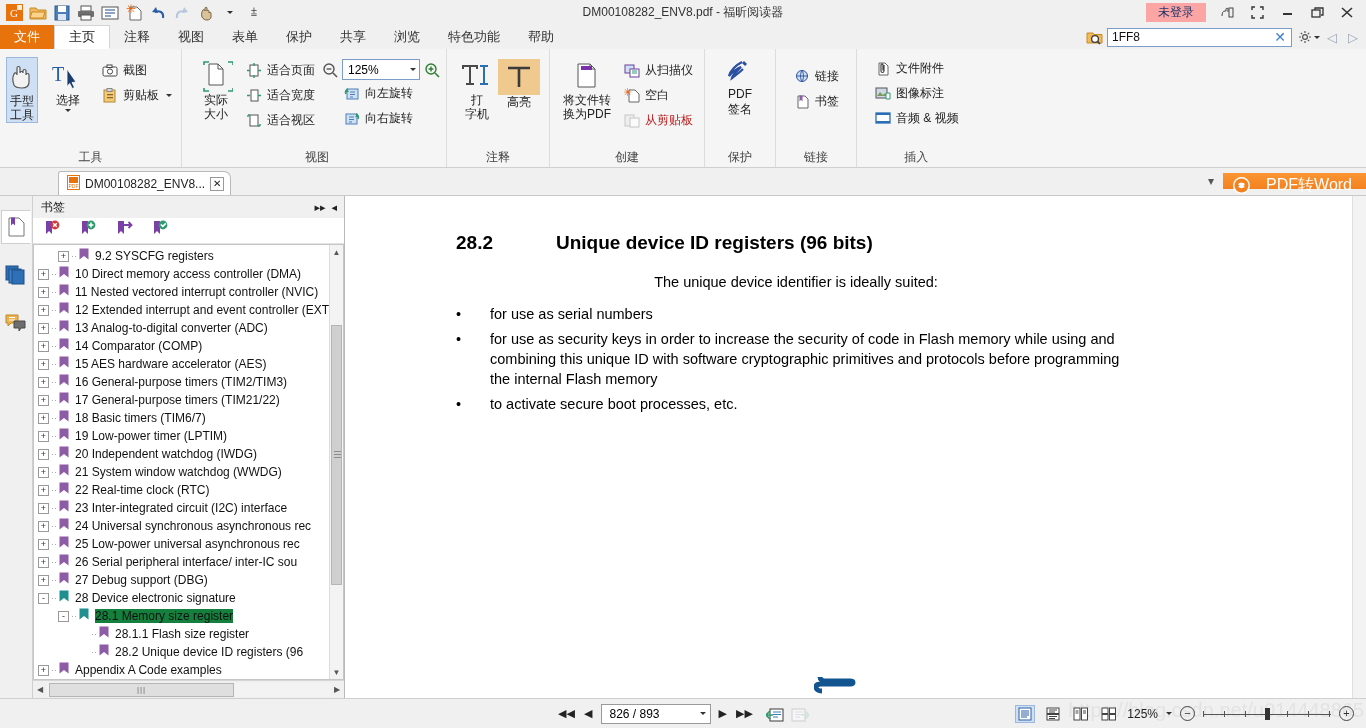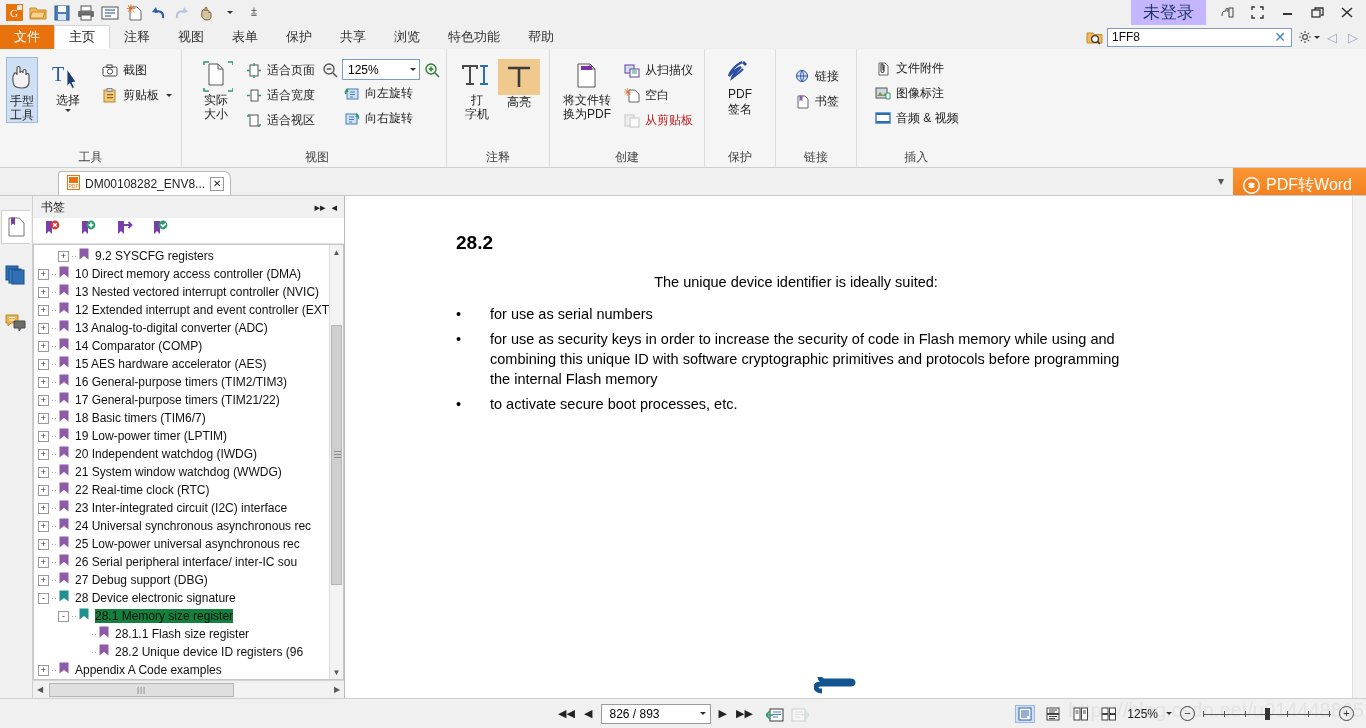--- a/index.html
+++ b/index.html
@@ -20,21 +20,21 @@
     position:relative; flex:0 0 25px; border-bottom:0;
   }
   .qat { display:flex; align-items:center; gap:2px; padding-left:3px;}
   .qat .qbtn { width:22px; height:21px; display:flex; align-items:center; justify-content:center; }
   .win-title {
     position:absolute; left:0; right:0; text-align:center;
     font-size:12px; color:#333; pointer-events:none;
   }
   .titlebar-right { margin-left:auto; display:flex; align-items:center; gap:0px; padding-right:4px; z-index:2;}
   .login-pill {
-    background:#c4b5fd; color:#22356b; font-size:17px;
+    background:#fca5a5; color:#22356b; font-size:12px;
     padding:1px 12px; margin-right:6px;
   }
   .win-btn { width:30px; height:22px; display:flex;align-items:center;justify-content:center;}
 
   
   .menubar { height:24px; background:#f0f0f0; display:flex; align-items:stretch; position:relative; flex:0 0 24px;}
   .menu-file {
     background:#e8730c; color:#fff; font-size:13px;
     padding:0 14px; display:flex;align-items:center; font-weight:normal;
   }
@@ -91,22 +91,22 @@
     position:relative; border-bottom:1px solid #c8c8c8;
   }
   .doctab {
     margin-left:58px; height:24px; background:#fff; border:1px solid #b9b9b9; border-bottom:none;
     display:flex; align-items:center; gap:5px; padding:0 6px 0 8px; font-size:12px; color:#222;
     border-radius:3px 7px 0 0;
   }
   .tab-close { width:14px;height:14px;border:1px solid #9a9a9a; background:#fff; display:flex;align-items:center;justify-content:center; font-size:10px; line-height:1;}
   .tabstrip-right { margin-left:auto; display:flex; align-items:center; height:28px;}
   .pdf2word {
-    background:linear-gradient(#fb9533,#f4811f); color:#fff; height:27px; display:flex;align-items:center;
-    gap:6px; padding:8px 14px 0 10px; font-size:16px;
+    background:linear-gradient(#fb9533,#f4811f); color:#fff; height:16px; display:flex;align-items:center;
+    gap:16px; padding:8px 14px 0 10px; font-size:16px;
   }
   .p2w-circle { width:17px;height:17px;border-radius:50%; background:#fff;
      display:flex;align-items:center;justify-content:center;}
   .dd-caret { padding:0 9px; color:#555; }
 
   
   .bodyrow { flex:1; display:flex; min-height:0; background:#fff;}
   .navrail {
     width:33px; background:#f0f0f0; border-right:1px solid #cfcfcf;
     display:flex; flex-direction:column; align-items:center; padding-top:14px; gap:14px;
@@ -242,20 +242,21 @@
             <path d="M5 12c-1-3 0-6 1-7s2 0 2 1V3c0-1 2-1 2 0v3c0-1 2-1 2 0v2c0-1 2-1 2 0v4c0 2-2 3-4 3s-4-1-5-3z" fill="#d8c29a" stroke="#7a6240"></path>
           </svg>
       </div>
       <div class="qbtn">
           <span class="caret-s"></span>
         </div>
       <div class="qbtn">
           <span style="font-size:11px;color:#444;">⩲</span>
         </div>
     </div>
+    <div class="win-title">DM00108282_ENV8.pdf - 福昕阅读器</div>
     <div class="titlebar-right">
       <div class="login-pill">未登录</div>
       <div class="win-btn">
         <svg width="15" height="14">
             <path d="M2 10c0-3 1-5 3-5h1V3c0-1 2-1 2 0v3" fill="none" stroke="#444"></path>
             <rect x="9" y="2" width="4" height="9" fill="none" stroke="#444"></rect>
           </svg>
       </div>
       <div class="win-btn">
         <svg width="13" height="13">
@@ -711,21 +712,21 @@
                   <path d="M0.5 0.5h9v11L5 8 0.5 11.5z" fill="#8e5ba6"></path>
                 </svg></span>
               <span class="txt">10 Direct memory access controller (DMA)</span>
             </div>
             <div class="bmrow" style="padding-left: 4px;">
               <span class="exp">+</span>
               <span class="dots">··</span>
               <span class="flag"><svg width="11" height="14">
                   <path d="M0.5 0.5h9v11L5 8 0.5 11.5z" fill="#8e5ba6"></path>
                 </svg></span>
-              <span class="txt">13 Nested vectored interrupt controller (NVIC)</span>
+              <span class="txt">11 Nested vectored interrupt controller (NVIC)</span>
             </div>
             <div class="bmrow" style="padding-left: 4px;">
               <span class="exp">+</span>
               <span class="dots">··</span>
               <span class="flag"><svg width="11" height="14">
                   <path d="M0.5 0.5h9v11L5 8 0.5 11.5z" fill="#8e5ba6"></path>
                 </svg></span>
               <span class="txt">12 Extended interrupt and event controller (EXTI)</span>
             </div>
             <div class="bmrow" style="padding-left: 4px;">
@@ -907,20 +908,21 @@
         </div>
         <span class="hbtnx">▶</span>
       </div>
     </div>
 
     <div class="docview">
       <div class="page">
         <div class="doc-inner">
           <div class="sec-head">
             <span class="sec-num">28.2</span>
+            <span class="sec-title">Unique device ID registers (96 bits)</span>
           </div>
           <p class="ptext">The unique device identifier is ideally suited:</p>
           <ul class="blist">
             <li>
                 <span class="bul">•</span>
                 <span>for use as serial numbers</span>
               </li>
             <li>
                 <span class="bul">•</span>
                 <span>for use as security keys in order to increase the security of code in Flash memory while using and combining this unique ID with software cryptographic primitives and protocols before programming the internal Flash memory</span>

